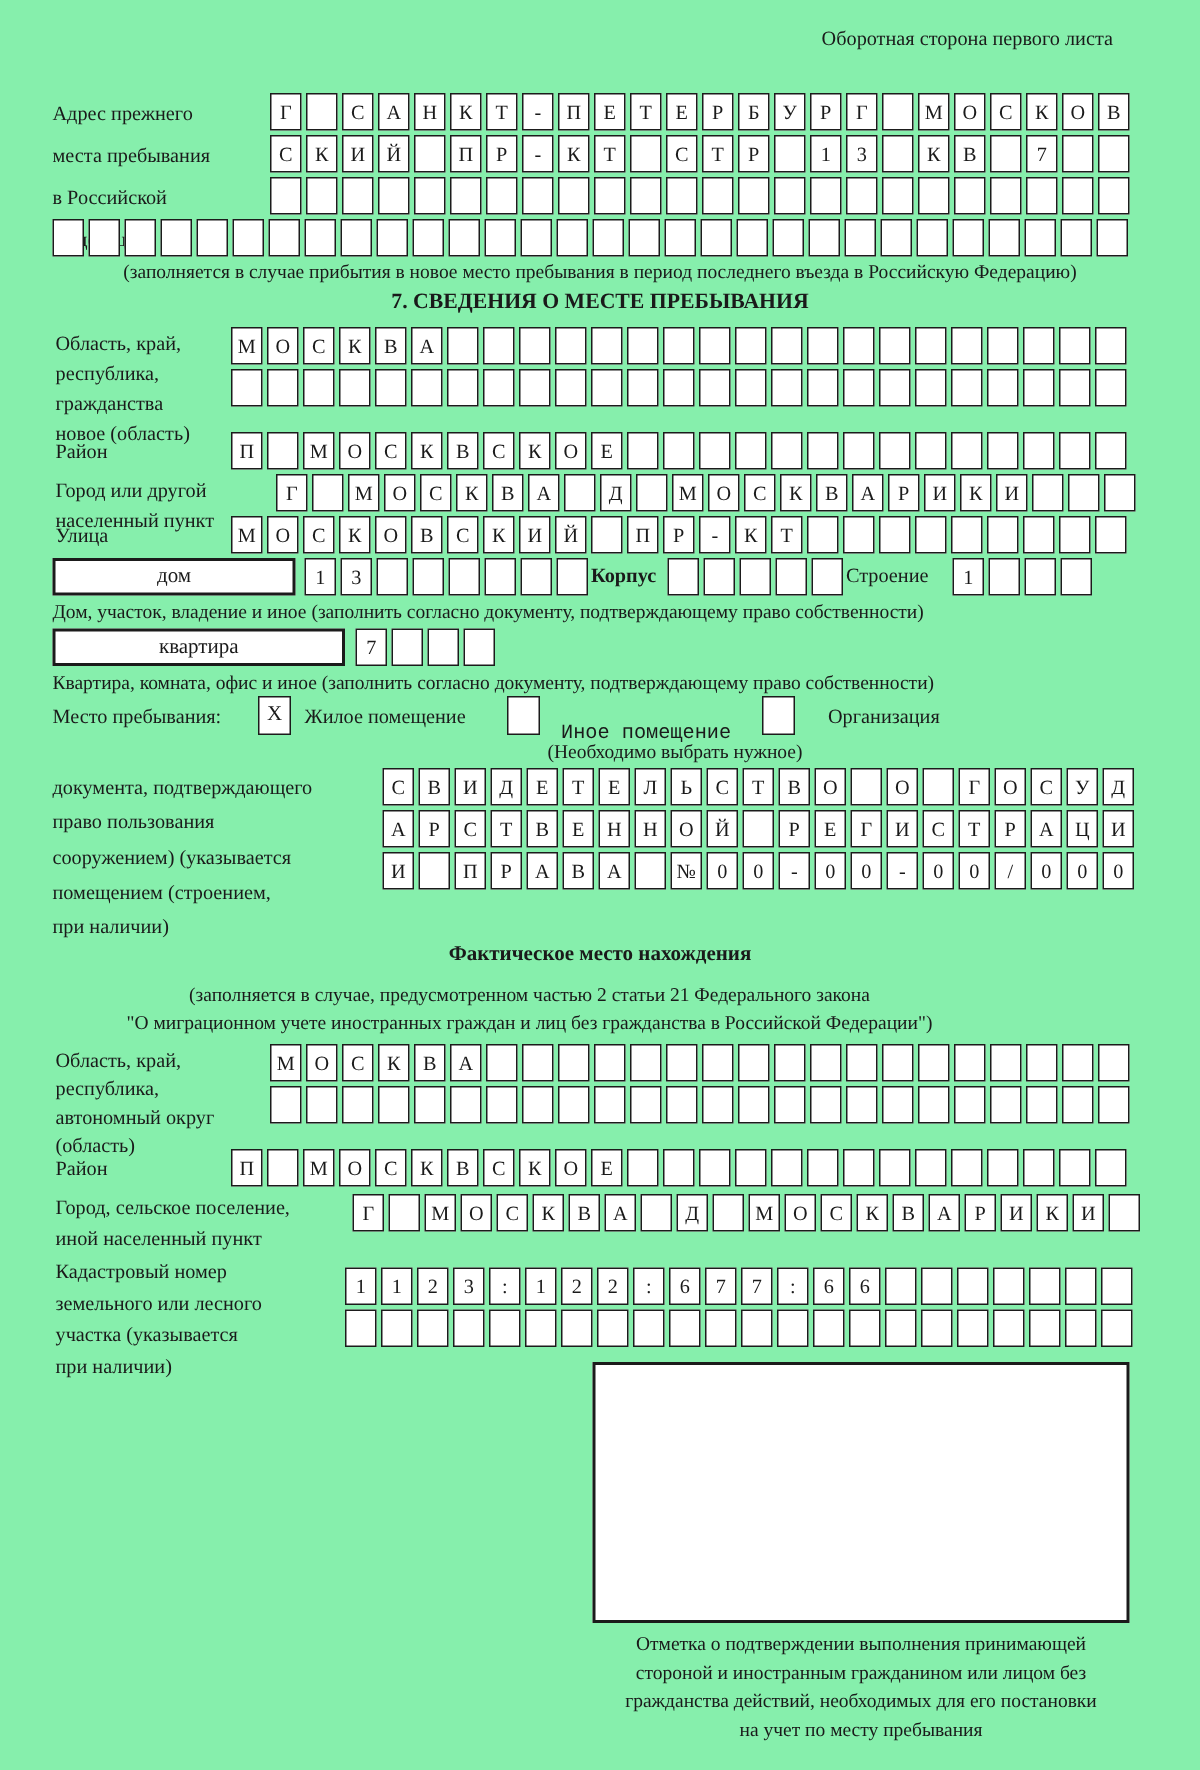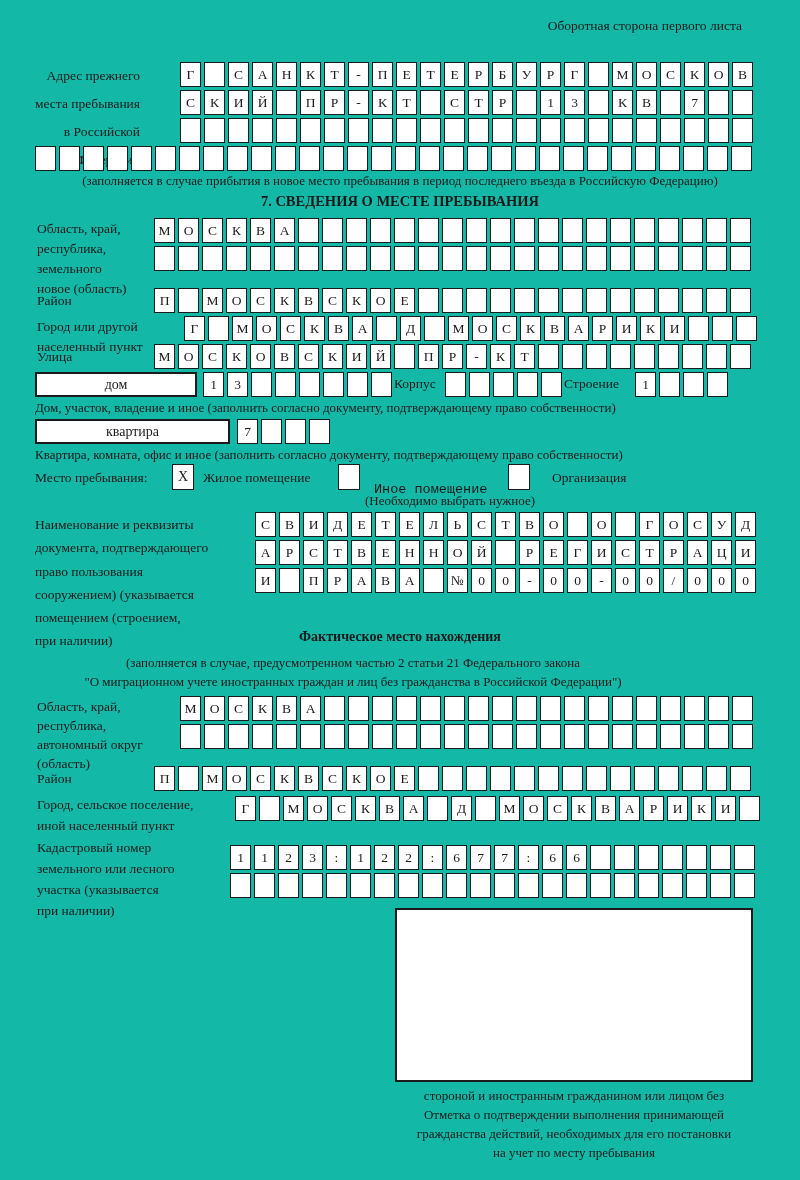--- a/index.html
+++ b/index.html
@@ -1,17 +1,17 @@
 <!DOCTYPE html>
 <html><head>
 <meta charset="utf-8">
 <style>
   html,body{margin:0;padding:0;background:#fff;}
   .page{
-    position:relative;width:800px;height:1180px;background:#14b8a6;
+    position:relative;width:800px;height:1180px;background:#86efac;
     font-family:"Liberation Serif","DejaVu Serif",serif;color:#1a1a1a;overflow:hidden;
   }
   .corner{position:absolute;top:18px;right:58px;font-size:13.5px;}
   .lbl{position:absolute;font-size:13.5px;white-space:nowrap;}
   .mllabel{position:absolute;font-size:13.5px;white-space:nowrap;}
   .caption{position:absolute;font-size:13px;white-space:nowrap;}
   .center{left:0;width:800px;text-align:center;white-space:normal;}
   .bold{font-weight:bold;}
   .row{position:absolute;display:flex;gap:3px;}
   .cell{
@@ -31,21 +31,21 @@
   .stampcap{position:absolute;left:354px;top:1086px;width:440px;text-align:center;font-size:13px;line-height:19px;}
   .subtitles{position:absolute;left:0;top:653px;width:706px;text-align:center;font-size:13px;line-height:19px;}
 </style>
 </head>
 <body>
 
 <div class="page">
 
   <div class="corner">Оборотная сторона первого листа</div>
 
-  <div class="mllabel" style="left:35px;top:62px;line-height:28px;text-align:right;">
+  <div class="mllabel" style="left:35px;top:62px;line-height:28px;">
       <div>Адрес прежнего</div>
       <div>места пребывания</div>
       <div>в Российской</div>
       <div>Федерации</div>
     </div>
   <div class="row" style="left:180px;top:62px;">
       <div class="cell">Г</div>
       <div class="cell"></div>
       <div class="cell">С</div>
       <div class="cell">А</div>
@@ -154,21 +154,21 @@
       <div class="cell"></div>
       <div class="cell"></div>
     </div>
   <div class="caption center" style="top:173px;">(заполняется в случае прибытия в новое место пребывания в период последнего въезда в Российскую Федерацию)</div>
 
   <div class="caption center bold" style="top:193px;font-size:14.5px;">7. СВЕДЕНИЯ О МЕСТЕ ПРЕБЫВАНИЯ</div>
 
   <div class="mllabel" style="left:37px;top:219px;line-height:20px;">
       <div>Область, край,</div>
       <div>республика,</div>
-      <div>земельного</div>
+      <div>гражданства</div>
       <div>новое (область)</div>
     </div>
   <div class="row" style="left:154px;top:218px;">
       <div class="cell">М</div>
       <div class="cell">О</div>
       <div class="cell">С</div>
       <div class="cell">К</div>
       <div class="cell">В</div>
       <div class="cell">А</div>
       <div class="cell"></div>
@@ -312,21 +312,21 @@
   <div class="row" style="left:203px;top:372px;">
       <div class="cell">1</div>
       <div class="cell">3</div>
       <div class="cell"></div>
       <div class="cell"></div>
       <div class="cell"></div>
       <div class="cell"></div>
       <div class="cell"></div>
       <div class="cell"></div>
     </div>
-  <div class="lbl" style="left:394px;top:376px;">Корпус</div>
+  <div class="lbl" style="left:394px;top:376px;font-weight:bold;">Корпус</div>
   <div class="row" style="left:445px;top:372px;">
       <div class="cell"></div>
       <div class="cell"></div>
       <div class="cell"></div>
       <div class="cell"></div>
       <div class="cell"></div>
     </div>
   <div class="lbl" style="left:564px;top:376px;">Строение</div>
   <div class="row" style="left:635px;top:372px;">
       <div class="cell">1</div>
@@ -348,21 +348,20 @@
   <div class="lbl" style="left:35px;top:470px;">Место пребывания:</div>
   <div class="chk" style="left:172px;top:464px;">X</div>
   <div class="lbl" style="left:203px;top:470px;">Жилое помещение</div>
   <div class="chk" style="left:338px;top:464px;"></div>
   <div class="lbl" style="left:374px;top:482px;font-family:Liberation Mono, monospace;">Иное помещение</div>
   <div class="chk" style="left:508px;top:464px;"></div>
   <div class="lbl" style="left:552px;top:470px;">Организация</div>
   <div class="caption" style="left:135px;top:493px;width:400px;text-align:right;">(Необходимо выбрать нужное)</div>
 
   <div class="mllabel" style="left:35px;top:513px;line-height:23.3px;">
-      <div>Наименование и реквизиты</div>
       <div>документа, подтверждающего</div>
       <div>право пользования</div>
       <div>сооружением) (указывается</div>
       <div>помещением (строением,</div>
       <div>при наличии)</div>
     </div>
   <div class="row" style="left:255px;top:512px;">
       <div class="cell">С</div>
       <div class="cell">В</div>
       <div class="cell">И</div>
@@ -605,19 +604,19 @@
       <div class="cell"></div>
       <div class="cell"></div>
       <div class="cell"></div>
       <div class="cell"></div>
       <div class="cell"></div>
       <div class="cell"></div>
     </div>
 
   <div class="stamp"></div>
   <div class="stampcap">
+      <div>Отметка о подтверждении выполнения принимающей</div>
       <div>стороной и иностранным гражданином или лицом без</div>
-      <div>Отметка о подтверждении выполнения принимающей</div>
       <div>гражданства действий, необходимых для его постановки</div>
       <div>на учет по месту пребывания</div>
     </div>
 
 </div>
 
 </body></html>

